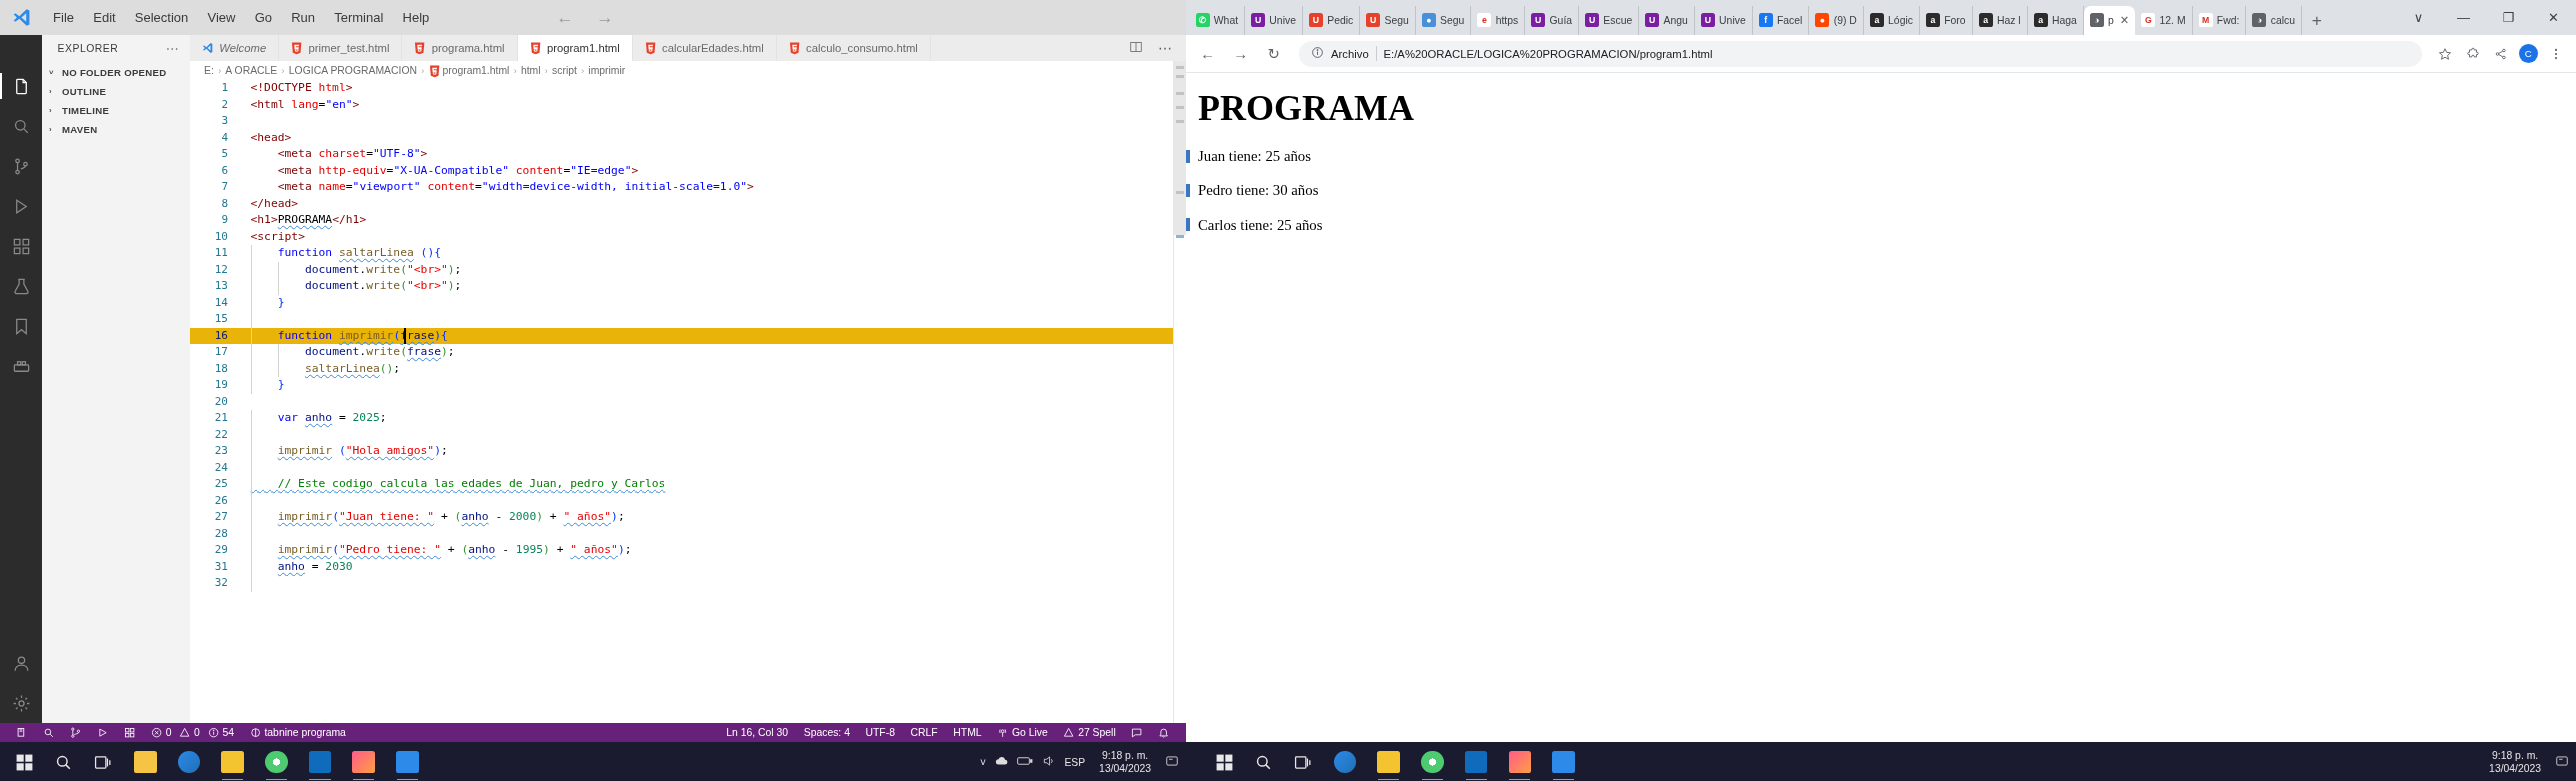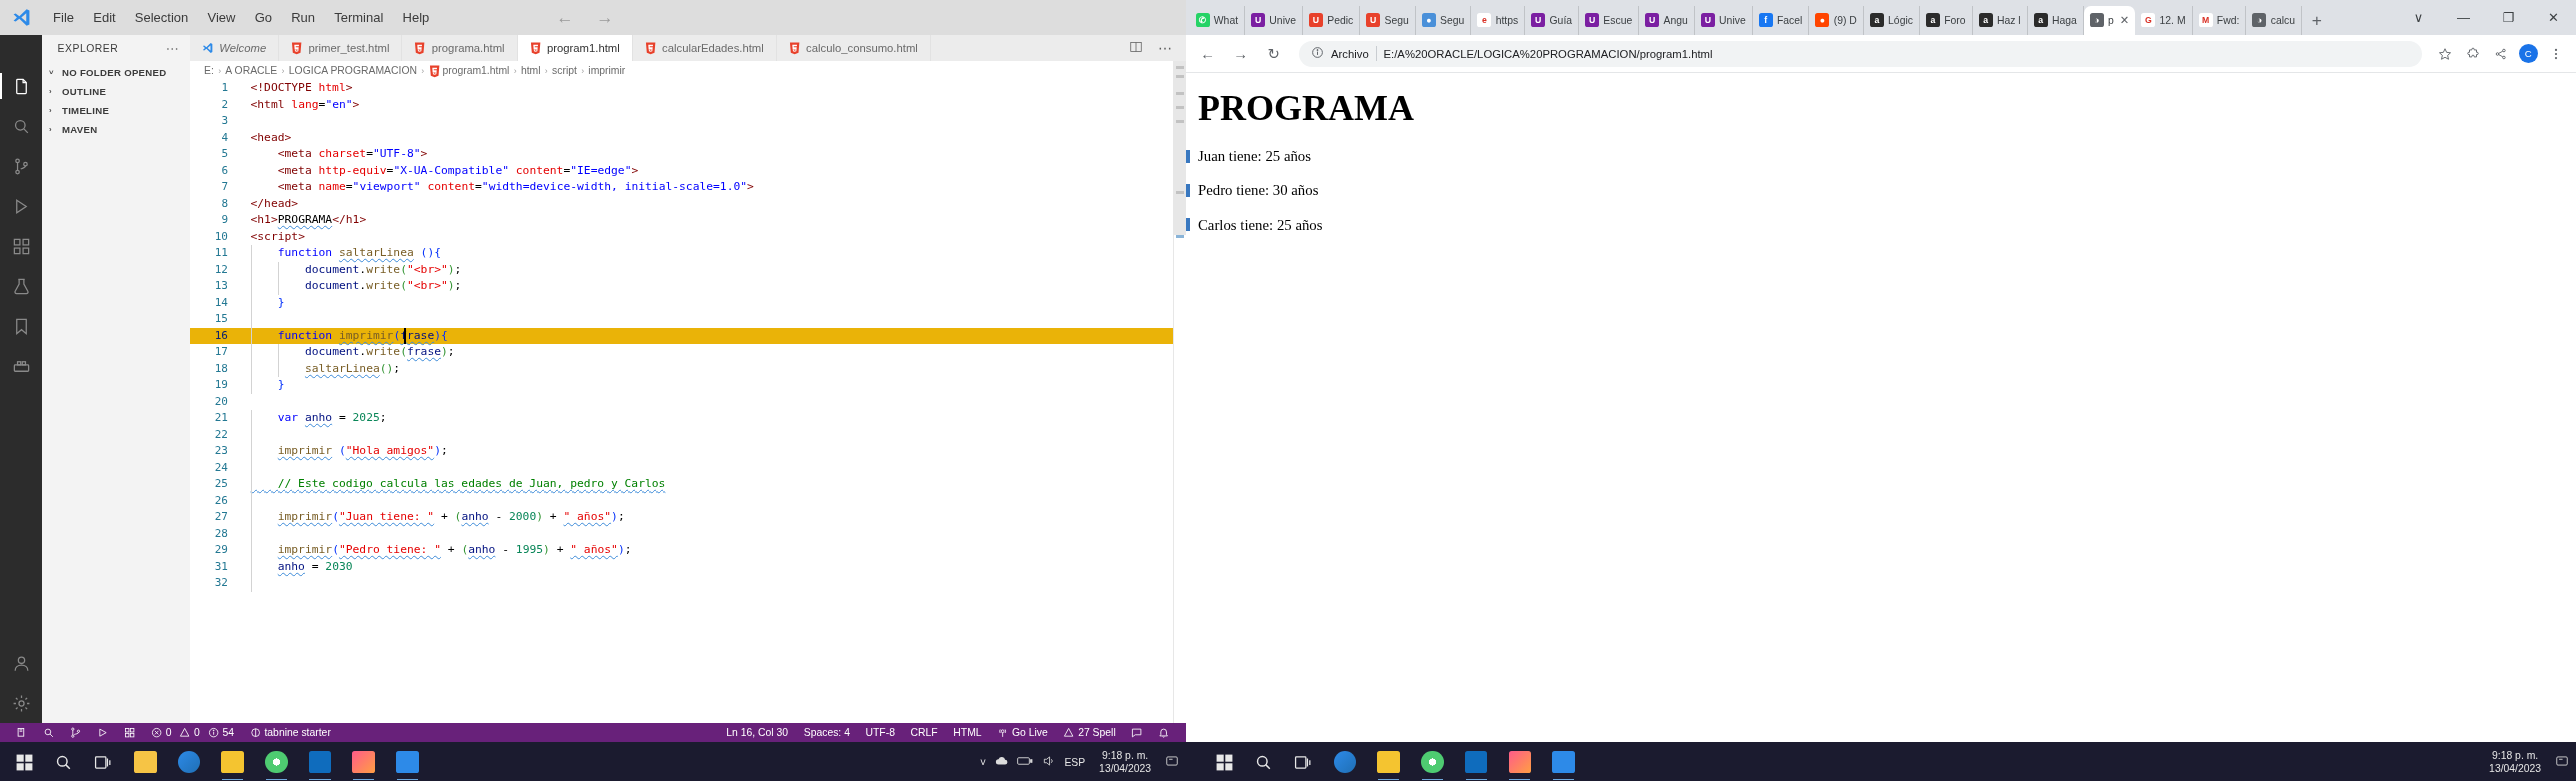--- a/index.html
+++ b/index.html
@@ -474,21 +474,21 @@
             <line x1="8" y1="7" x2="8" y2="11"></line>
             <circle cx="8" cy="5" r="0.6" fill="currentColor"></circle>
           </svg>
         <span>54</span>
       </div>
       <div class="st-item">
         <svg viewBox="0 0 16 16" fill="none" stroke="currentColor" stroke-width="1.2">
             <circle cx="8" cy="8" r="5.5"></circle>
             <path d="M8 2.5v11"></path>
           </svg>
-        <span>tabnine starter</span>
+        <span>tabnine programa</span>
       </div>
 
       <div class="st-right">
         <div class="st-item">Ln 16, Col 30</div>
         <div class="st-item">Spaces: 4</div>
         <div class="st-item">UTF-8</div>
         <div class="st-item">CRLF</div>
         <div class="st-item">HTML</div>
         <div class="st-item">
           <svg viewBox="0 0 16 16" fill="none" stroke="currentColor" stroke-width="1.2">

